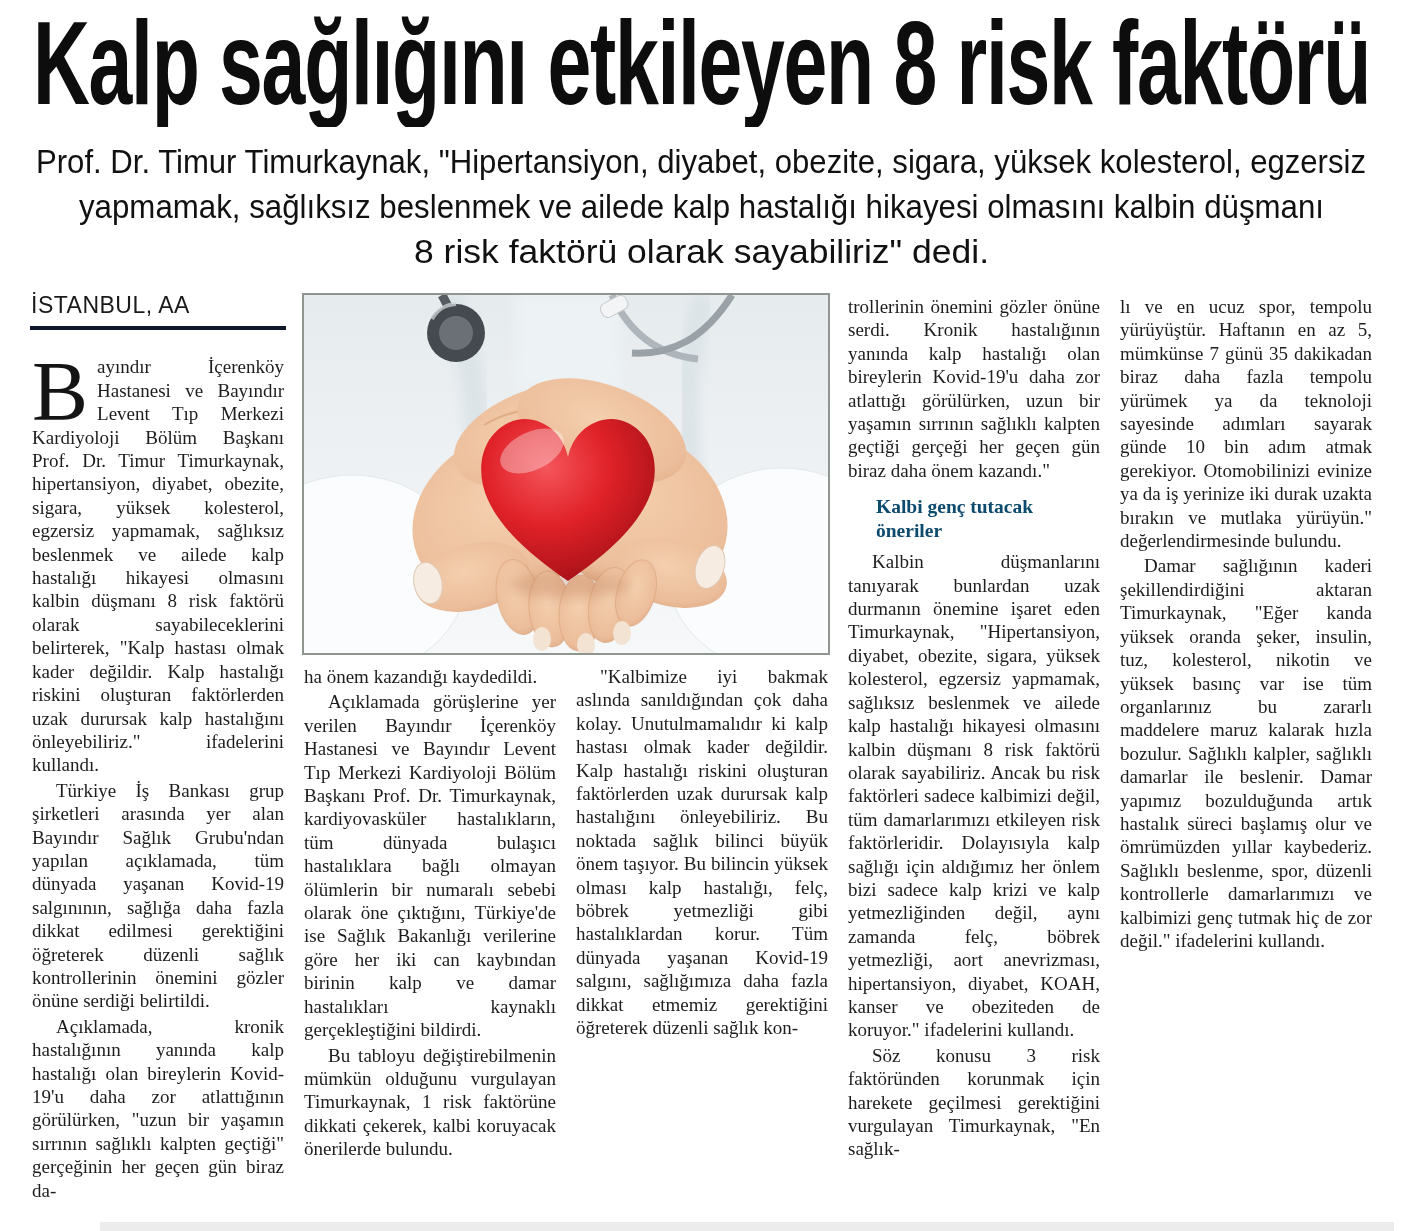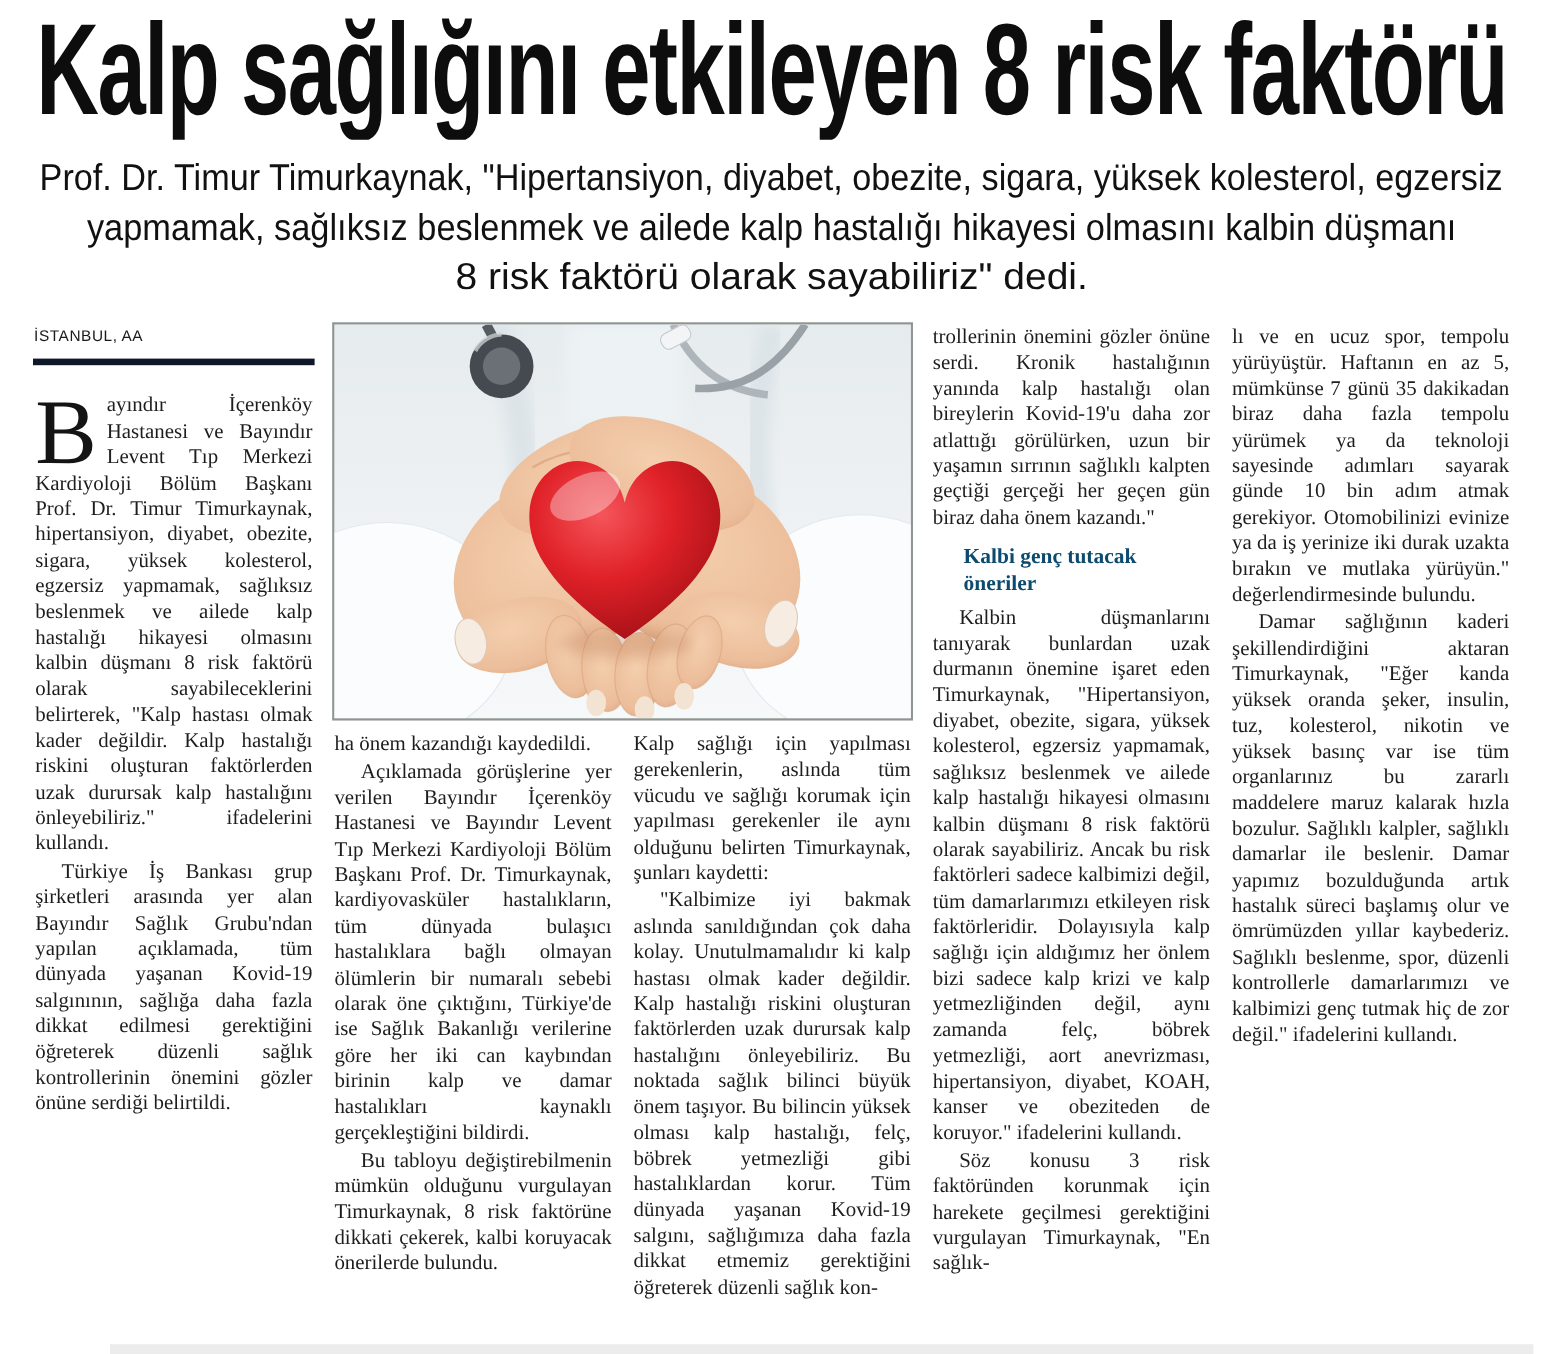--- a/index.html
+++ b/index.html
@@ -19,23 +19,23 @@
   .col{
     width:256px;flex:0 0 auto;
     font-size:19px;line-height:23.4px;text-align:justify;
   }
   .mid{width:528px;flex:0 0 auto;}
   .mid-cols{display:flex;gap:16px;margin-top:8px;justify-content:flex-end;}
   .mid-cols .col{width:256px;}
   p{margin:2px;}
   p.ind{text-indent:24px;}
   .dateline{
-    font-family:"Liberation Sans",sans-serif;font-size:14px;letter-spacing:.5px;
+    font-family:"Liberation Sans",sans-serif;font-size:23px;letter-spacing:.5px;
     color:#1a1a1a;text-align:left;padding:1px 0 9px 1px;
-    border-bottom:6px solid #0f172a;margin-bottom:25px;
+    border-bottom:4px solid #0f172a;margin-bottom:25px;
   }
   .dropcap{
     float:left;font-size:84px;line-height:63px;
     padding:5px 9px 0 0;color:#141414;
   }
   .photo-frame{
     width:528px;height:362px;box-sizing:border-box;
     border:2px solid #8f968f;background:#eef2f4;overflow:hidden;
   }
   .photo-frame svg{display:block;}
@@ -60,20 +60,21 @@
   <text class="sh-text" x="79" y="91" textLength="1245" lengthAdjust="spacingAndGlyphs">yapmamak, sağlıksız beslenmek ve ailede kalp hastalığı hikayesi olmasını kalbin düşmanı</text>
   <text class="sh-text" x="414" y="136" textLength="575" lengthAdjust="spacingAndGlyphs">8 risk faktörü olarak sayabiliriz" dedi.</text>
 </svg>
 
 <div class="content">
 
   <div class="col">
     <div class="dateline">İSTANBUL, AA</div>
     <p><span class="dropcap">B</span><span>ayındır İçerenköy Hastanesi ve Bayındır Levent Tıp Merkezi Kardiyoloji Bölüm Başkanı Prof. Dr. Timur Timurkaynak, hipertansiyon, diyabet, obezite, sigara, yüksek kolesterol, egzersiz yapmamak, sağlıksız beslenmek ve ailede kalp hastalığı hikayesi olmasını kalbin düşmanı 8 risk faktörü olarak sayabileceklerini belirterek, "Kalp hastası olmak kader değildir. Kalp hastalığı riskini oluşturan faktörlerden uzak durursak kalp hastalığını önleyebiliriz." ifadelerini kullandı.</span></p>
     <p class="ind">Türkiye İş Bankası grup şirketleri arasında yer alan Bayındır Sağlık Grubu'ndan yapılan açıklamada, tüm dünyada yaşanan Kovid-19 salgınının, sağlığa daha fazla dikkat edilmesi gerektiğini öğreterek düzenli sağlık kontrollerinin önemini gözler önüne serdiği belirtildi.</p>
+    <p class="ind">Açıklamada, kronik hastalığının yanında kalp hastalığı olan bireylerin Kovid-19'u daha zor atlattığının görülürken, "uzun bir yaşamın sırrının sağlıklı kalpten geçtiği" gerçeğinin her geçen gün biraz da-</p>
   </div>
 
   <div class="mid">
     <div class="photo-frame">
       <svg width="524" height="358" viewBox="0 0 524 358">
         <defs>
           <linearGradient id="bgGrad" x1="0" y1="0" x2="0" y2="1">
             <stop offset="0" stop-color="#e6ebee"></stop>
               <stop offset="1" stop-color="#f6f8f9"></stop>
           </linearGradient>
@@ -133,25 +134,24 @@
         <ellipse cx="264" cy="290" rx="62" ry="13" fill="#b06a45" opacity=".25" filter="url(#soft)"></ellipse>
         <path d="M264,162 C258,132 228,116 204,128 C178,141 170,174 184,205 C200,240 238,268 264,286 C290,268 328,240 344,205 C358,174 350,141 324,128 C300,116 270,132 264,162 Z" fill="url(#heartGrad)"></path>
         <ellipse cx="228" cy="156" rx="34" ry="19" transform="rotate(-25 228 156)" fill="#ffffff" opacity=".35"></ellipse>
       </svg>
     </div>
     <div class="mid-cols">
 
       <div class="col">
         <p>ha önem kazandığı kaydedildi.</p>
         <p class="ind">Açıklamada görüşlerine yer verilen Bayındır İçerenköy Hastanesi ve Bayındır Levent Tıp Merkezi Kardiyoloji Bölüm Başkanı Prof. Dr. Timurkaynak, kardiyovasküler hastalıkların, tüm dünyada bulaşıcı hastalıklara bağlı olmayan ölümlerin bir numaralı sebebi olarak öne çıktığını, Türkiye'de ise Sağlık Bakanlığı verilerine göre her iki can kaybından birinin kalp ve damar hastalıkları kaynaklı gerçekleştiğini bildirdi.</p>
-        <p class="ind">Bu tabloyu değiştirebilmenin mümkün olduğunu vurgulayan Timurkaynak, 8 risk faktörüne dikkati çekerek, kalbi koruyacak önerilerde bulundu.</p>
+        <p class="ind">Bu tabloyu değiştirebilmenin mümkün olduğunu vurgulayan Timurkaynak, 1 risk faktörüne dikkati çekerek, kalbi koruyacak önerilerde bulundu.</p>
       </div>
 
       <div class="col">
-        <p>Kalp sağlığı için yapılması gerekenlerin, aslında tüm vücudu ve sağlığı korumak için yapılması gerekenler ile aynı olduğunu belirten Timurkaynak, şunları kaydetti:</p>
         <p class="ind">"Kalbimize iyi bakmak aslında sanıldığından çok daha kolay. Unutulmamalıdır ki kalp hastası olmak kader değildir. Kalp hastalığı riskini oluşturan faktörlerden uzak durursak kalp hastalığını önleyebiliriz. Bu noktada sağlık bilinci büyük önem taşıyor. Bu bilincin yüksek olması kalp hastalığı, felç, böbrek yetmezliği gibi hastalıklardan korur. Tüm dünyada yaşanan Kovid-19 salgını, sağlığımıza daha fazla dikkat etmemiz gerektiğini öğreterek düzenli sağlık kon-</p>
       </div>
     </div>
   </div>
 
   <div class="col">
     <p>trollerinin önemini gözler önüne serdi. Kronik hastalığının yanında kalp hastalığı olan bireylerin Kovid-19'u daha zor atlattığı görülürken, uzun bir yaşamın sırrının sağlıklı kalpten geçtiği gerçeği her geçen gün biraz daha önem kazandı."</p>
     <div class="section-subheading">Kalbi genç tutacak öneriler</div>
     <p class="ind">Kalbin düşmanlarını tanıyarak bunlardan uzak durmanın önemine işaret eden Timurkaynak, "Hipertansiyon, diyabet, obezite, sigara, yüksek kolesterol, egzersiz yapmamak, sağlıksız beslenmek ve ailede kalp hastalığı hikayesi olmasını kalbin düşmanı 8 risk faktörü olarak sayabiliriz. Ancak bu risk faktörleri sadece kalbimizi değil, tüm damarlarımızı etkileyen risk faktörleridir. Dolayısıyla kalp sağlığı için aldığımız her önlem bizi sadece kalp krizi ve kalp yetmezliğinden değil, aynı zamanda felç, böbrek yetmezliği, aort anevrizması, hipertansiyon, diyabet, KOAH, kanser ve obeziteden de koruyor." ifadelerini kullandı.</p>
     <p class="ind">Söz konusu 3 risk faktöründen korunmak için harekete geçilmesi gerektiğini vurgulayan Timurkaynak, "En sağlık-</p>

